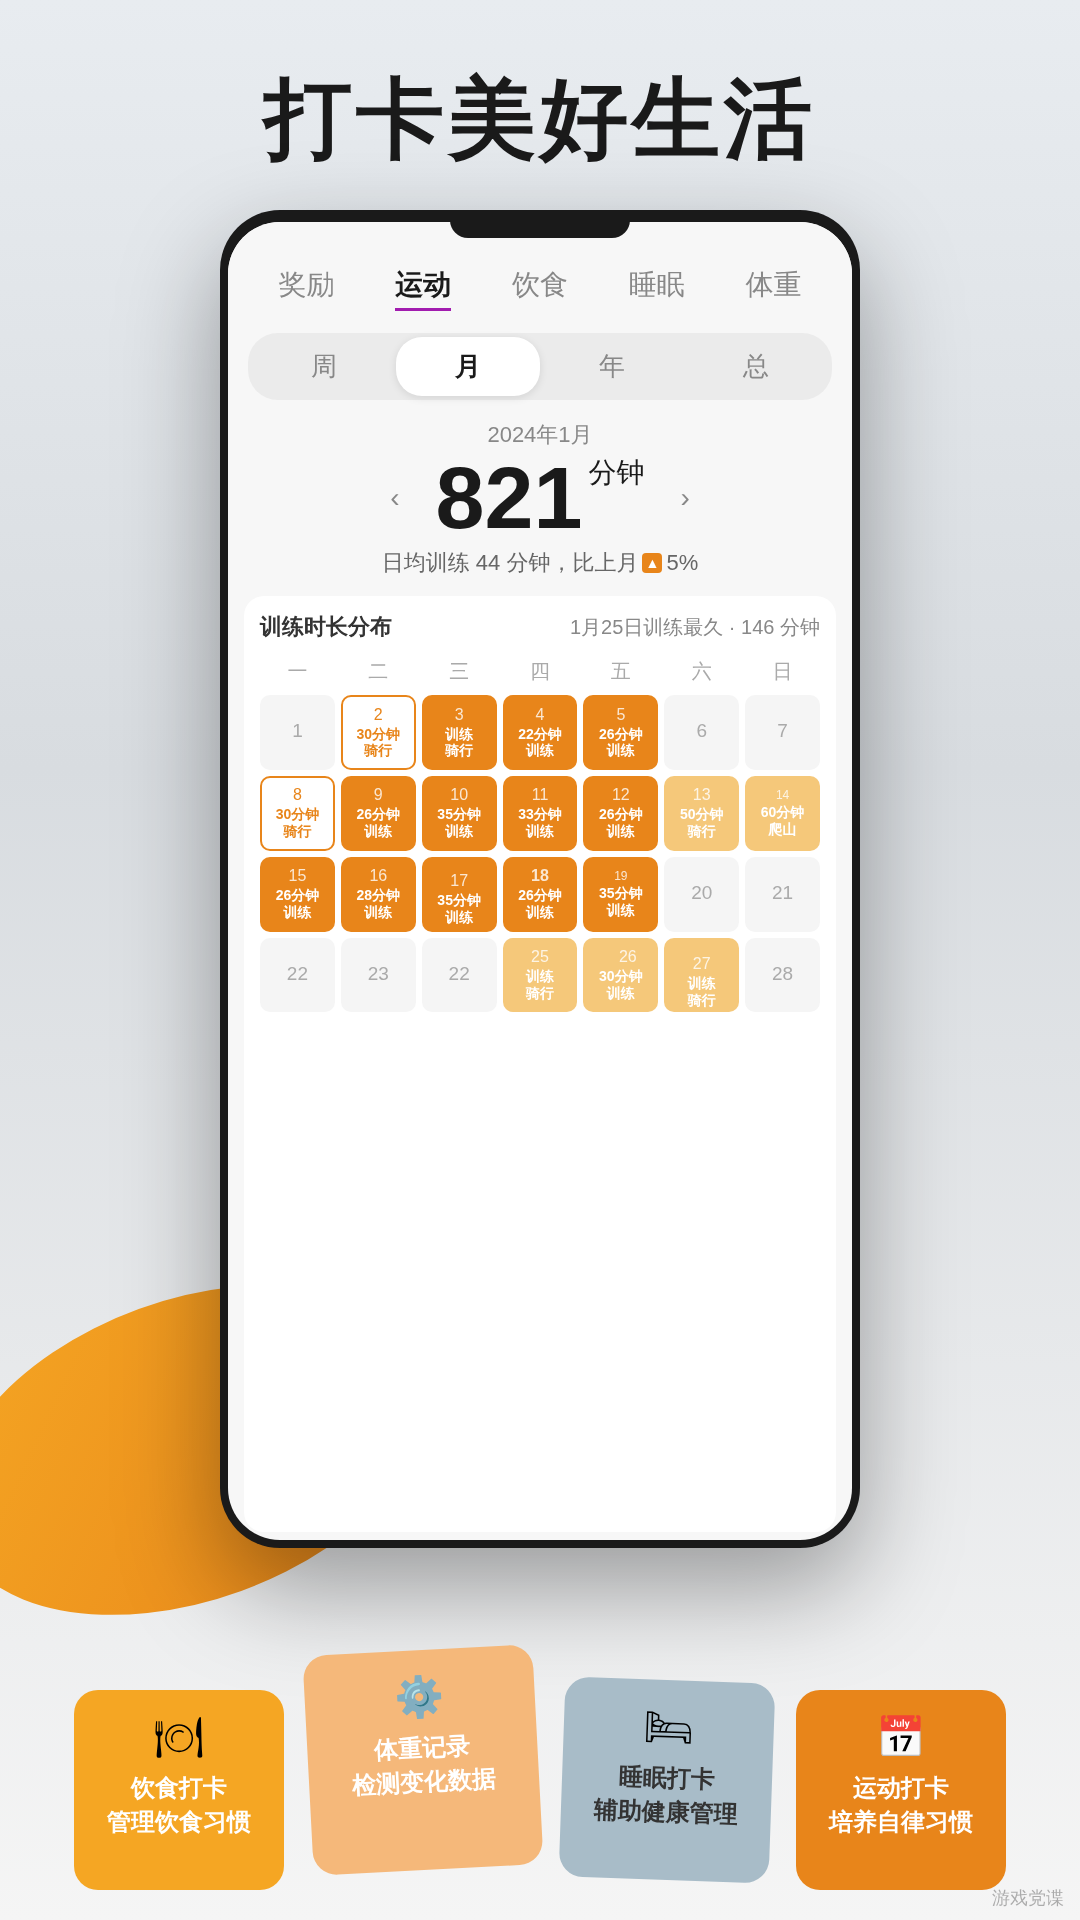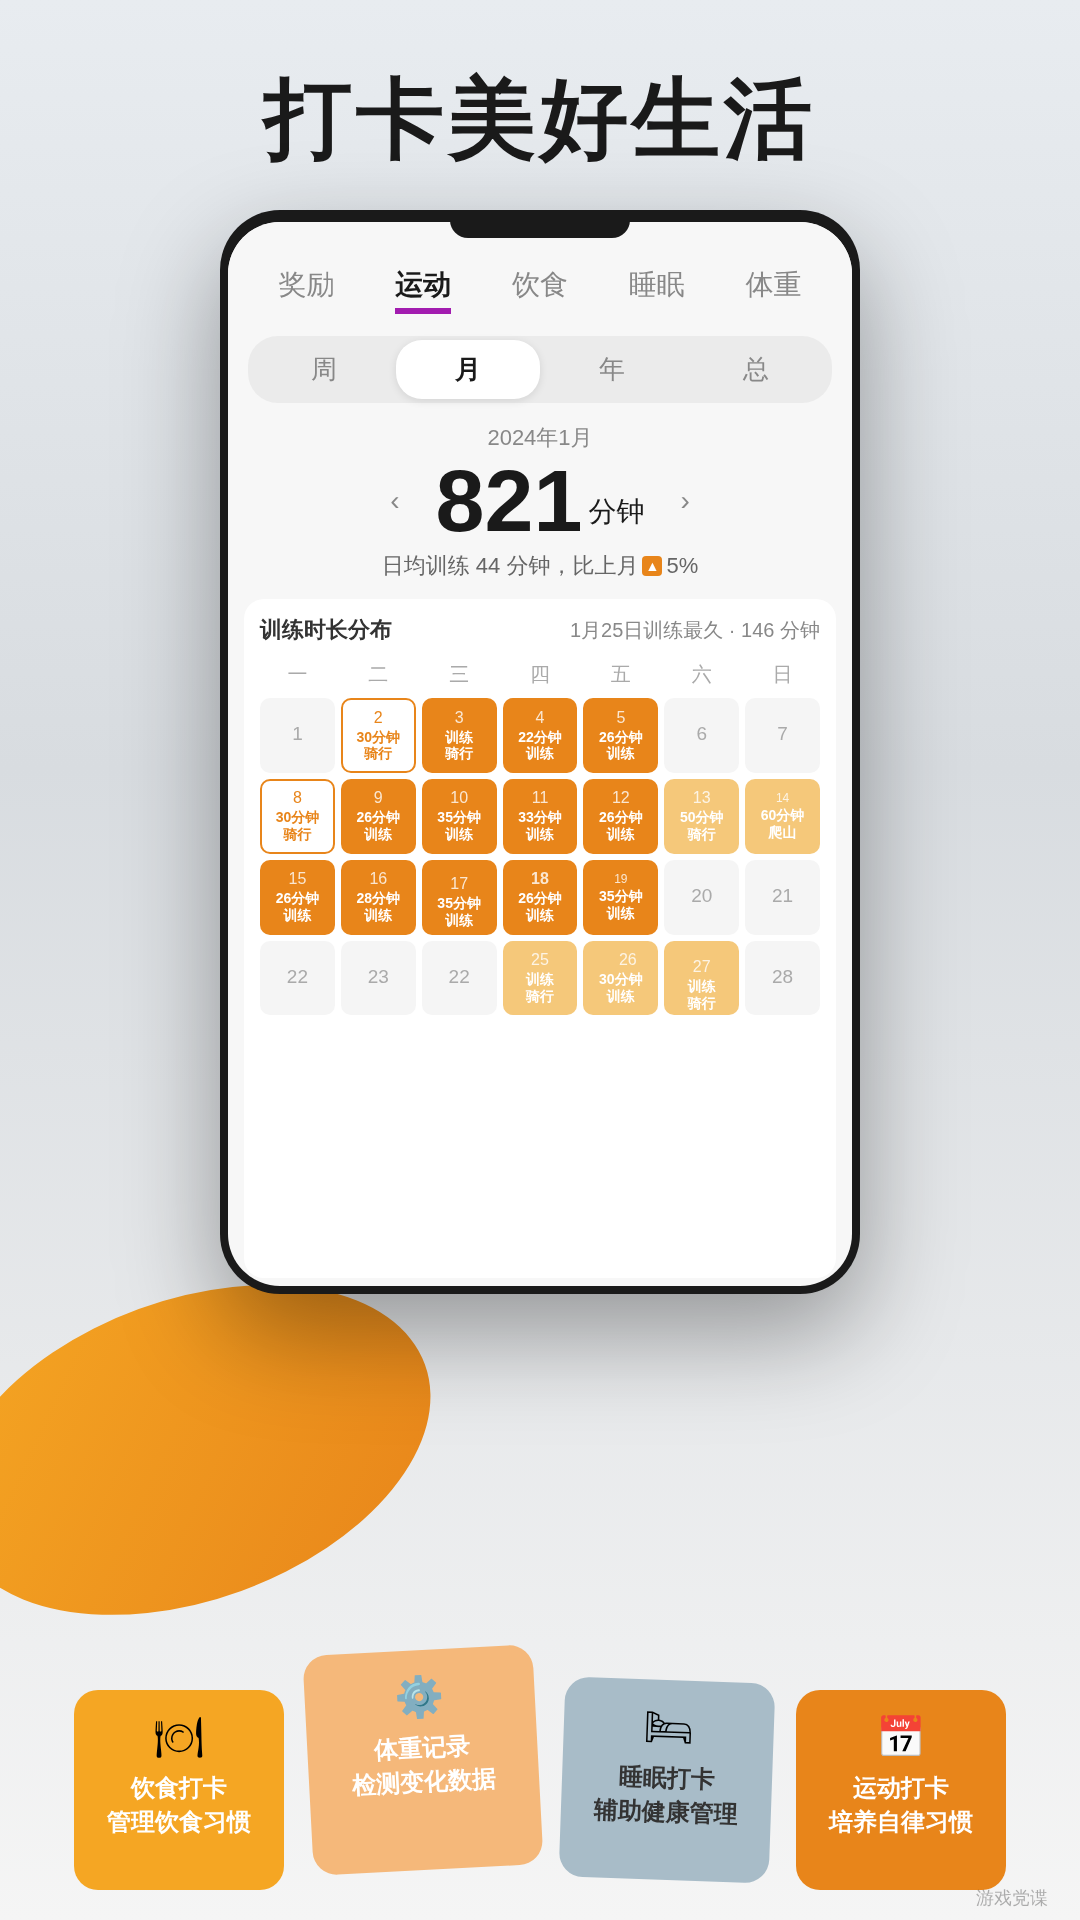--- a/index.html
+++ b/index.html
@@ -39,21 +39,21 @@
       z-index: 2;
     }
 
     
     .phone-mockup {
       position: absolute;
       top: 210px;
       left: 50%;
       transform: translateX(-50%);
       width: 640px;
-      height: 1084px;
+      height: 1338px;
       background: #1a1a1a;
       border-radius: 60px;
       z-index: 3;
       box-shadow: 0 40px 100px rgba(0,0,0,0.35);
       display: flex;
       flex-direction: column;
       align-items: center;
     }
 
     .phone-notch {
@@ -91,21 +91,21 @@
     .nav-tab {
       font-size: 28px;
       color: #888;
       padding: 4px 0;
       cursor: pointer;
     }
 
     .nav-tab.active {
       color: #1a1a1a;
       font-weight: 700;
-      border-bottom: 6px solid #a21caf;
+      border-bottom: 3px solid #a21caf;
       padding-bottom: 4px;
     }
 
     
     .period-selector {
       display: flex;
       margin: 10px 20px;
       background: #ebebeb;
       border-radius: 30px;
       padding: 4px;
@@ -136,21 +136,20 @@
     }
 
     .stats-date {
       font-size: 22px;
       color: #888;
       margin-bottom: 4px;
     }
 
     .stats-main {
       display: flex;
-      align-items: flex-end;
       justify-content: center;
       gap: 6px;
     }
 
     .stats-number {
       font-size: 88px;
       font-weight: 900;
       color: #1a1a1a;
       line-height: 1;
     }
@@ -363,21 +362,21 @@
       font-size: 24px;
       font-weight: 700;
       color: #fff;
       text-align: center;
       line-height: 1.4;
     }
 
     .watermark {
       position: absolute;
       bottom: 10px;
-      right: 32px;
+      right: 16px;
       font-size: 18px;
       color: rgba(0,0,0,0.3);
       z-index: 10;
     }
   </style>
 </head>
 <body>
 
 <div class="bg-orange-shape"></div>
 

